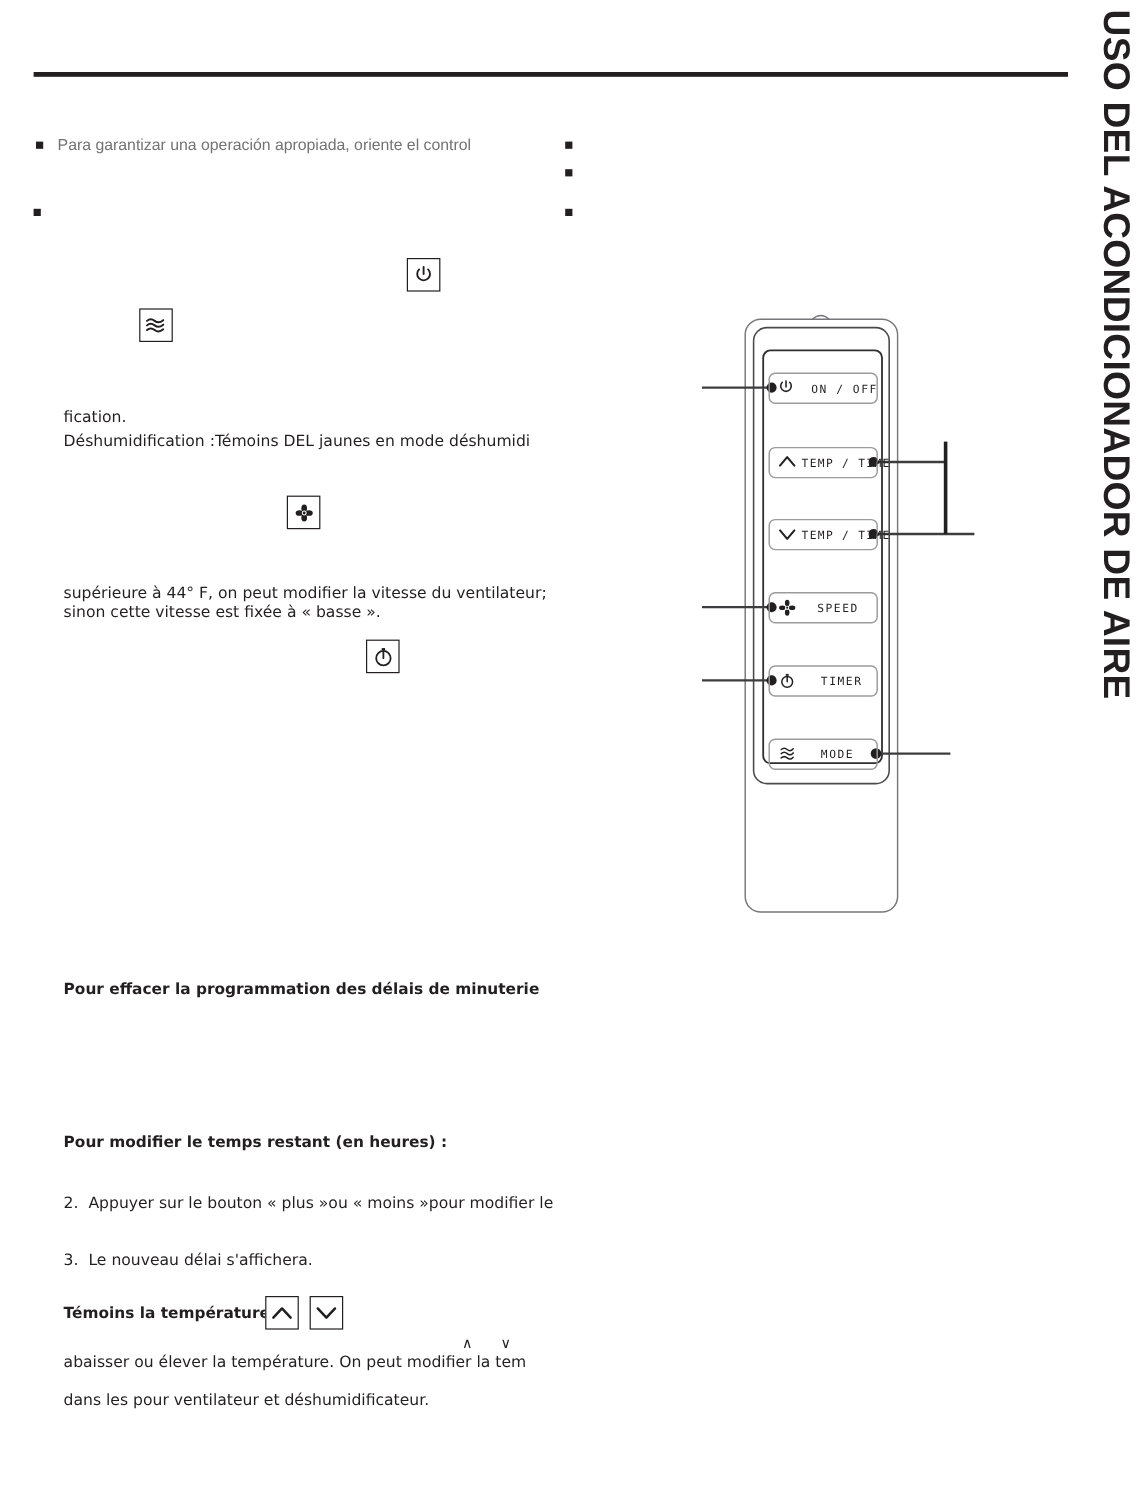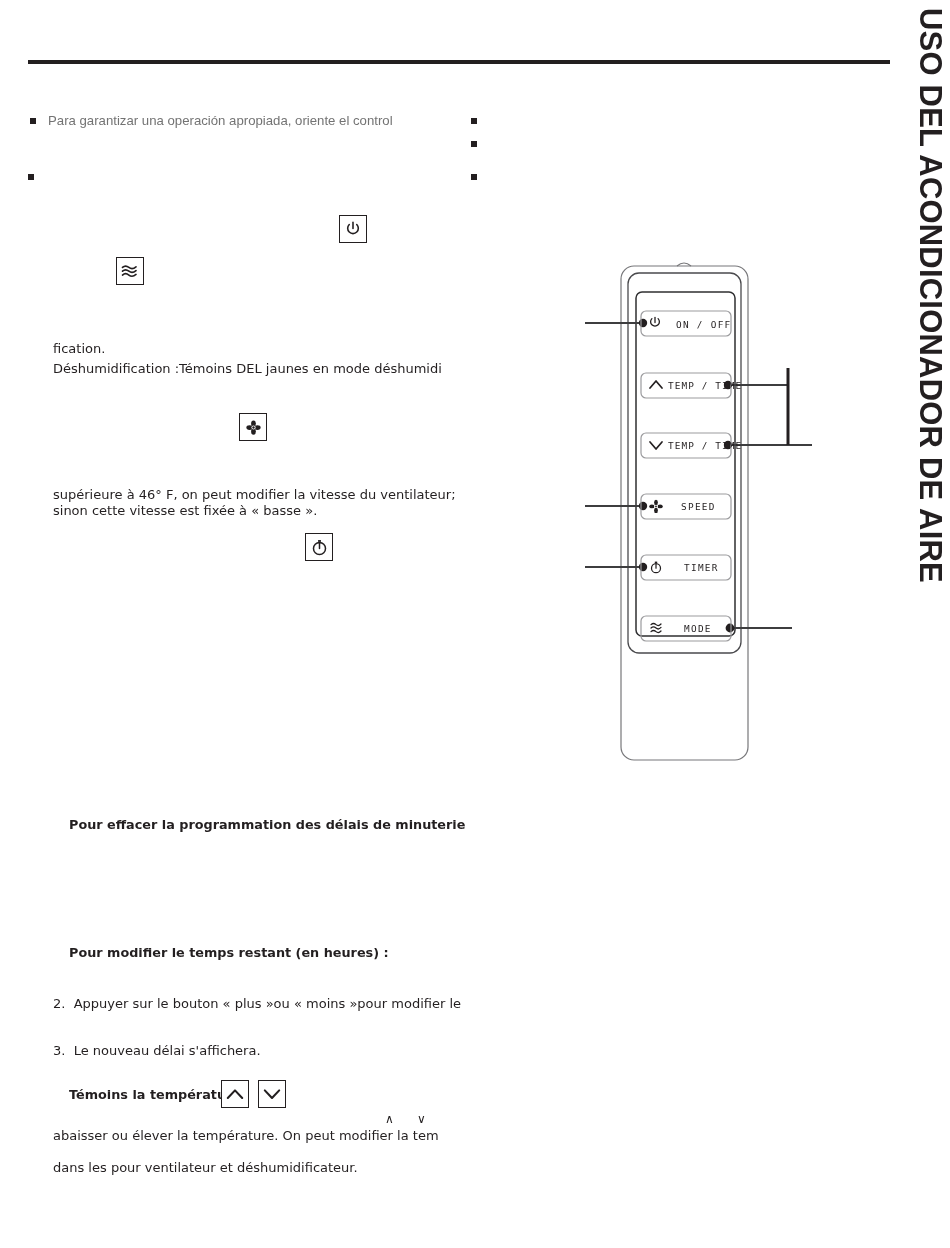--- a/index.html
+++ b/index.html
@@ -36,21 +36,21 @@
   
   .t{position:absolute;white-space:pre;}
   .es{
     font-family:"Liberation Sans","DejaVu Sans",sans-serif;
     font-size:13.2px;color:#737373;
   }
   .fr{
     font-family:"DejaVu Sans","Liberation Sans",sans-serif;
     font-size:13px;color:#231f20;
   }
-  .fr b,.bold{font-weight:bold;margin-left:16px;}
+  .fr b,.bold{font-weight:bold;}
   .lh{line-height:16px;}
 
   .bullet{
     position:absolute;width:6px;height:6px;background:#231f20;
   }
 
   
   .iconbox{
     position:absolute;border:1.6px solid #231f20;background:#fff;
     box-sizing:border-box;display:flex;align-items:center;justify-content:center;
@@ -110,21 +110,21 @@
         <ellipse cx="12" cy="7.0" rx="3.0" ry="4.0"></ellipse>
         <ellipse cx="17.0" cy="12" rx="4.0" ry="3.0"></ellipse>
         <ellipse cx="12" cy="17.0" rx="3.0" ry="4.0"></ellipse>
         <ellipse cx="7.0" cy="12" rx="4.0" ry="3.0"></ellipse>
         <circle cx="12" cy="12" r="2.6" fill="#ffffff"></circle>
         <circle cx="12" cy="12" r="1.5"></circle>
       </g>
     </svg>
   </div>
 
-  <div class="t fr lh" style="left:53px;top:487px;">supérieure à 46° F, on peut modifier la vitesse du ventilateur;</div>
+  <div class="t fr lh" style="left:53px;top:487px;">supérieure à 44° F, on peut modifier la vitesse du ventilateur;</div>
   <div class="t fr lh" style="left:53px;top:503px;">sinon cette vitesse est fixée à « basse ».</div>
 
   <div class="iconbox" style="left:305px;top:533px;width:28px;height:28px;">
     <svg width="19" height="19" viewBox="0 0 24 24">
       <circle cx="12" cy="13.2" r="7.6" stroke="#231f20" stroke-width="1.9" fill="none"></circle>
       <path d="M12 13.2 L12 6.6" stroke="#231f20" stroke-width="1.9" stroke-linecap="round"></path>
       <rect x="10.2" y="2.6" width="3.6" height="2.3" fill="#231f20"></rect>
     </svg>
   </div>
 

